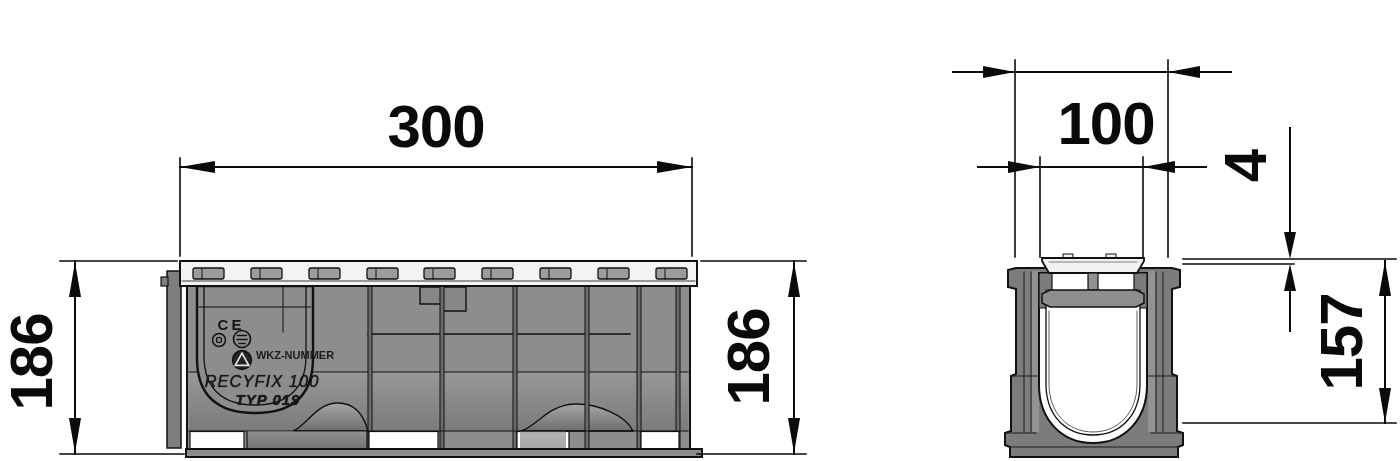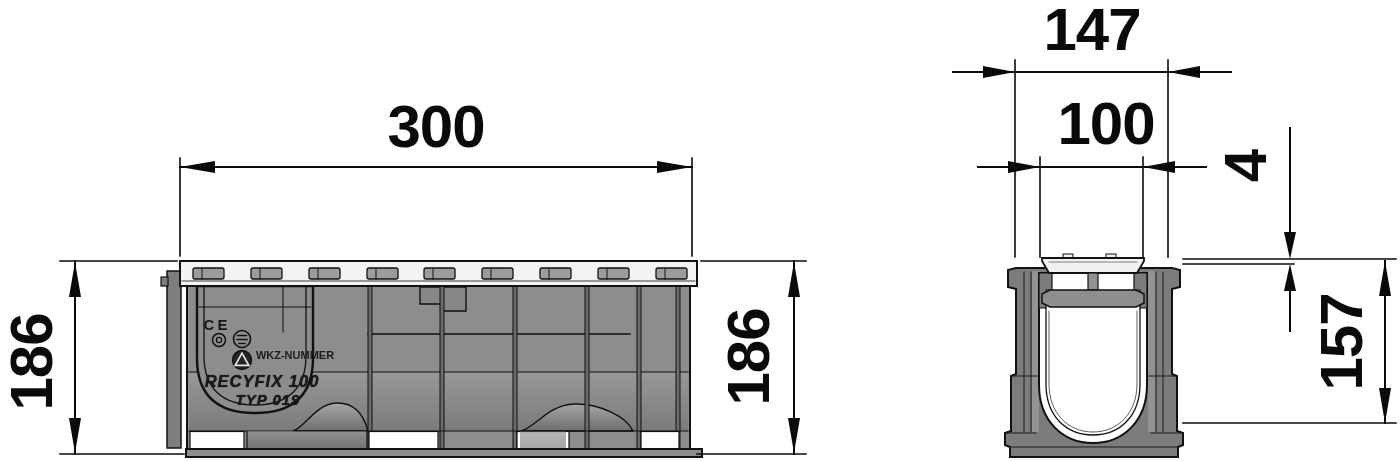--- a/index.html
+++ b/index.html
@@ -6,21 +6,21 @@
   body{width:1400px;height:461px;background:#ffffff;position:relative;overflow:hidden;
        font-family:"Liberation Sans",sans-serif;}
   #stage{position:absolute;left:0;top:0;width:1400px;height:461px;}
   svg{position:absolute;left:0;top:0;}
   .dim-label{position:absolute;transform:translate(-50%,-50%);
      font-weight:700;font-size:60px;color:#0a0a0a;letter-spacing:-1px;white-space:nowrap;line-height:1;}
   .dim-label.vert{transform:translate(-50%,-50%) rotate(-90deg);}
   .mark{position:absolute;transform:translate(-50%,-50%);color:#161616;white-space:nowrap;line-height:1;}
   .ce{font-size:15px;font-weight:700;letter-spacing:3px;}
   .wkz{font-size:11px;font-weight:700;letter-spacing:0px;color:#1c1c1c;margin-left:7px;}
-  .recyfix{font-size:16.5px;font-weight:700;font-style:italic;letter-spacing:1px;
+  .recyfix{font-size:16.5px;font-weight:400;font-style:italic;letter-spacing:1px;
      color:#1a1a1a;text-shadow:0 0 1px #000;}
   .typ{font-size:15px;font-weight:700;font-style:italic;letter-spacing:1px;
      color:#1a1a1a;text-shadow:0 0 1px #000;}
 </style>
 </head>
 <body>
 
 <div id="stage">
 
 <svg width="1400" height="461" viewBox="0 0 1400 461">
@@ -222,23 +222,22 @@
       <line x1="1385" y1="261" x2="1385" y2="423" stroke-width="2"></line>
       <polygon points="1385,261 1379,296 1391,296" fill="#0a0a0a" stroke="none"></polygon>
       <polygon points="1385,423 1379,388 1391,388" fill="#0a0a0a" stroke="none"></polygon>
     </g>
   </g>
 </svg>
 
 <div class="dim-label" style="left:436px;top:127px;">300</div>
 <div class="dim-label vert" style="left:32px;top:362px;">186</div>
 <div class="dim-label vert" style="left:749px;top:357px;">186</div>
-<div class="dim-label" style="left:1092px;top:30px;">147</div>
 <div class="dim-label" style="left:1092px;top:124px;margin-left:14px;">100</div>
 <div class="dim-label vert" style="left:1246px;top:166px;">4</div>
 <div class="dim-label vert" style="left:1342px;top:342px;">157</div>
 
-<div class="mark ce" style="left:217px;top:324px;">CE</div>
+<div class="mark ce" style="left:231px;top:324px;">CE</div>
 <div class="mark wkz" style="left:288px;top:355px;">WKZ-NUMMER</div>
 <div class="mark recyfix" style="left:262px;top:381px;">RECYFIX 100</div>
 <div class="mark typ" style="left:268px;top:399px;">TYP 019</div>
 
 </div>
 
 </body></html>

